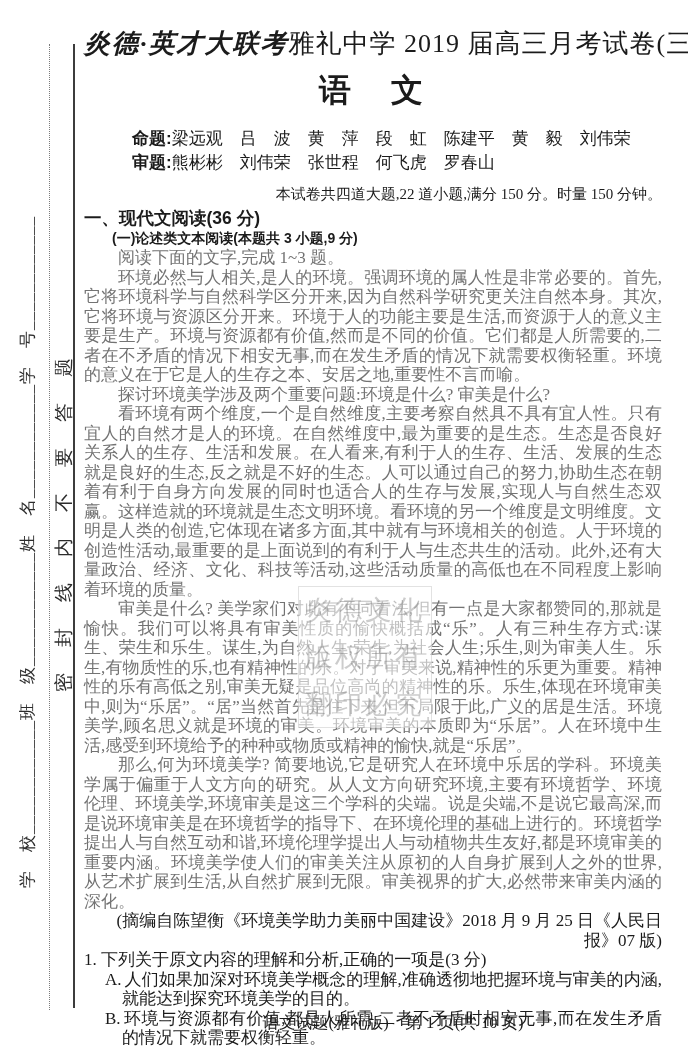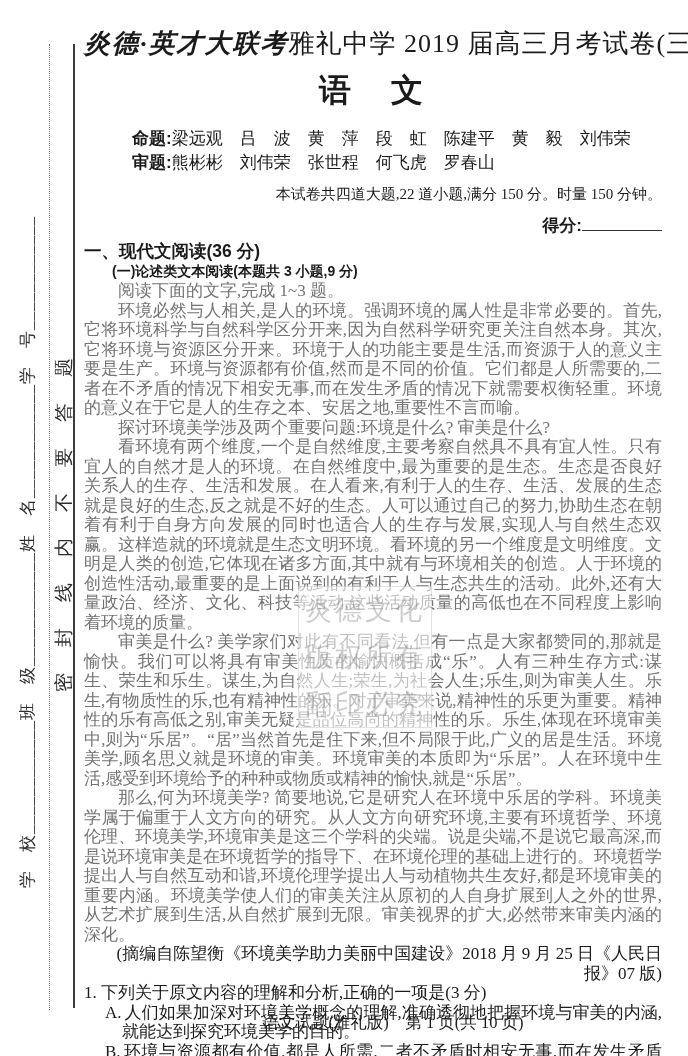--- a/index.html
+++ b/index.html
@@ -76,23 +76,20 @@
 
     <div class="staff-row first">
       <span class="label">命题:</span><span>梁远观　吕　波　黄　萍　段　虹　陈建平　黄　毅　刘伟荣</span>
     </div>
     <div class="staff-row">
       <span class="label">审题:</span><span>熊彬彬　刘伟荣　张世程　何飞虎　罗春山</span>
     </div>
 
     <div class="exam-info">本试卷共四道大题,22 道小题,满分 150 分。时量 150 分钟。</div>
 
-    <div class="score-row">
-      <span class="label">得分:</span><span class="score-blank"></span>
-    </div>
 
     <div class="flow">
       <p class="hei section-heading">一、现代文阅读(36 分)</p>
       <p class="hei section-subheading">(一)论述类文本阅读(本题共 3 小题,9 分)</p>
       <p class="kai">阅读下面的文字,完成 1~3 题。</p>
 
       <p class="kai">环境必然与人相关,是人的环境。强调环境的属人性是非常必要的。首先,它将环境科学与自然科学区分开来,因为自然科学研究更关注自然本身。其次,它将环境与资源区分开来。环境于人的功能主要是生活,而资源于人的意义主要是生产。环境与资源都有价值,然而是不同的价值。它们都是人所需要的,二者在不矛盾的情况下相安无事,而在发生矛盾的情况下就需要权衡轻重。环境的意义在于它是人的生存之本、安居之地,重要性不言而喻。</p>
       <p class="kai">探讨环境美学涉及两个重要问题:环境是什么? 审美是什么?</p>
       <p class="kai">看环境有两个维度,一个是自然维度,主要考察自然具不具有宜人性。只有宜人的自然才是人的环境。在自然维度中,最为重要的是生态。生态是否良好关系人的生存、生活和发展。在人看来,有利于人的生存、生活、发展的生态就是良好的生态,反之就是不好的生态。人可以通过自己的努力,协助生态在朝着有利于自身方向发展的同时也适合人的生存与发展,实现人与自然生态双赢。这样造就的环境就是生态文明环境。看环境的另一个维度是文明维度。文明是人类的创造,它体现在诸多方面,其中就有与环境相关的创造。人于环境的创造性活动,最重要的是上面说到的有利于人与生态共生的活动。此外,还有大量政治、经济、文化、科技等活动,这些活动质量的高低也在不同程度上影响着环境的质量。</p>
       <p class="kai">审美是什么? 美学家们对此有不同看法,但有一点是大家都赞同的,那就是愉快。我们可以将具有审美性质的愉快概括成“乐”。人有三种生存方式:谋生、荣生和乐生。谋生,为自然人生;荣生,为社会人生;乐生,则为审美人生。乐生,有物质性的乐,也有精神性的乐。对于审美来说,精神性的乐更为重要。精神性的乐有高低之别,审美无疑是品位高尚的精神性的乐。乐生,体现在环境审美中,则为“乐居”。“居”当然首先是住下来,但不局限于此,广义的居是生活。环境美学,顾名思义就是环境的审美。环境审美的本质即为“乐居”。人在环境中生活,感受到环境给予的种种或物质或精神的愉快,就是“乐居”。</p>

